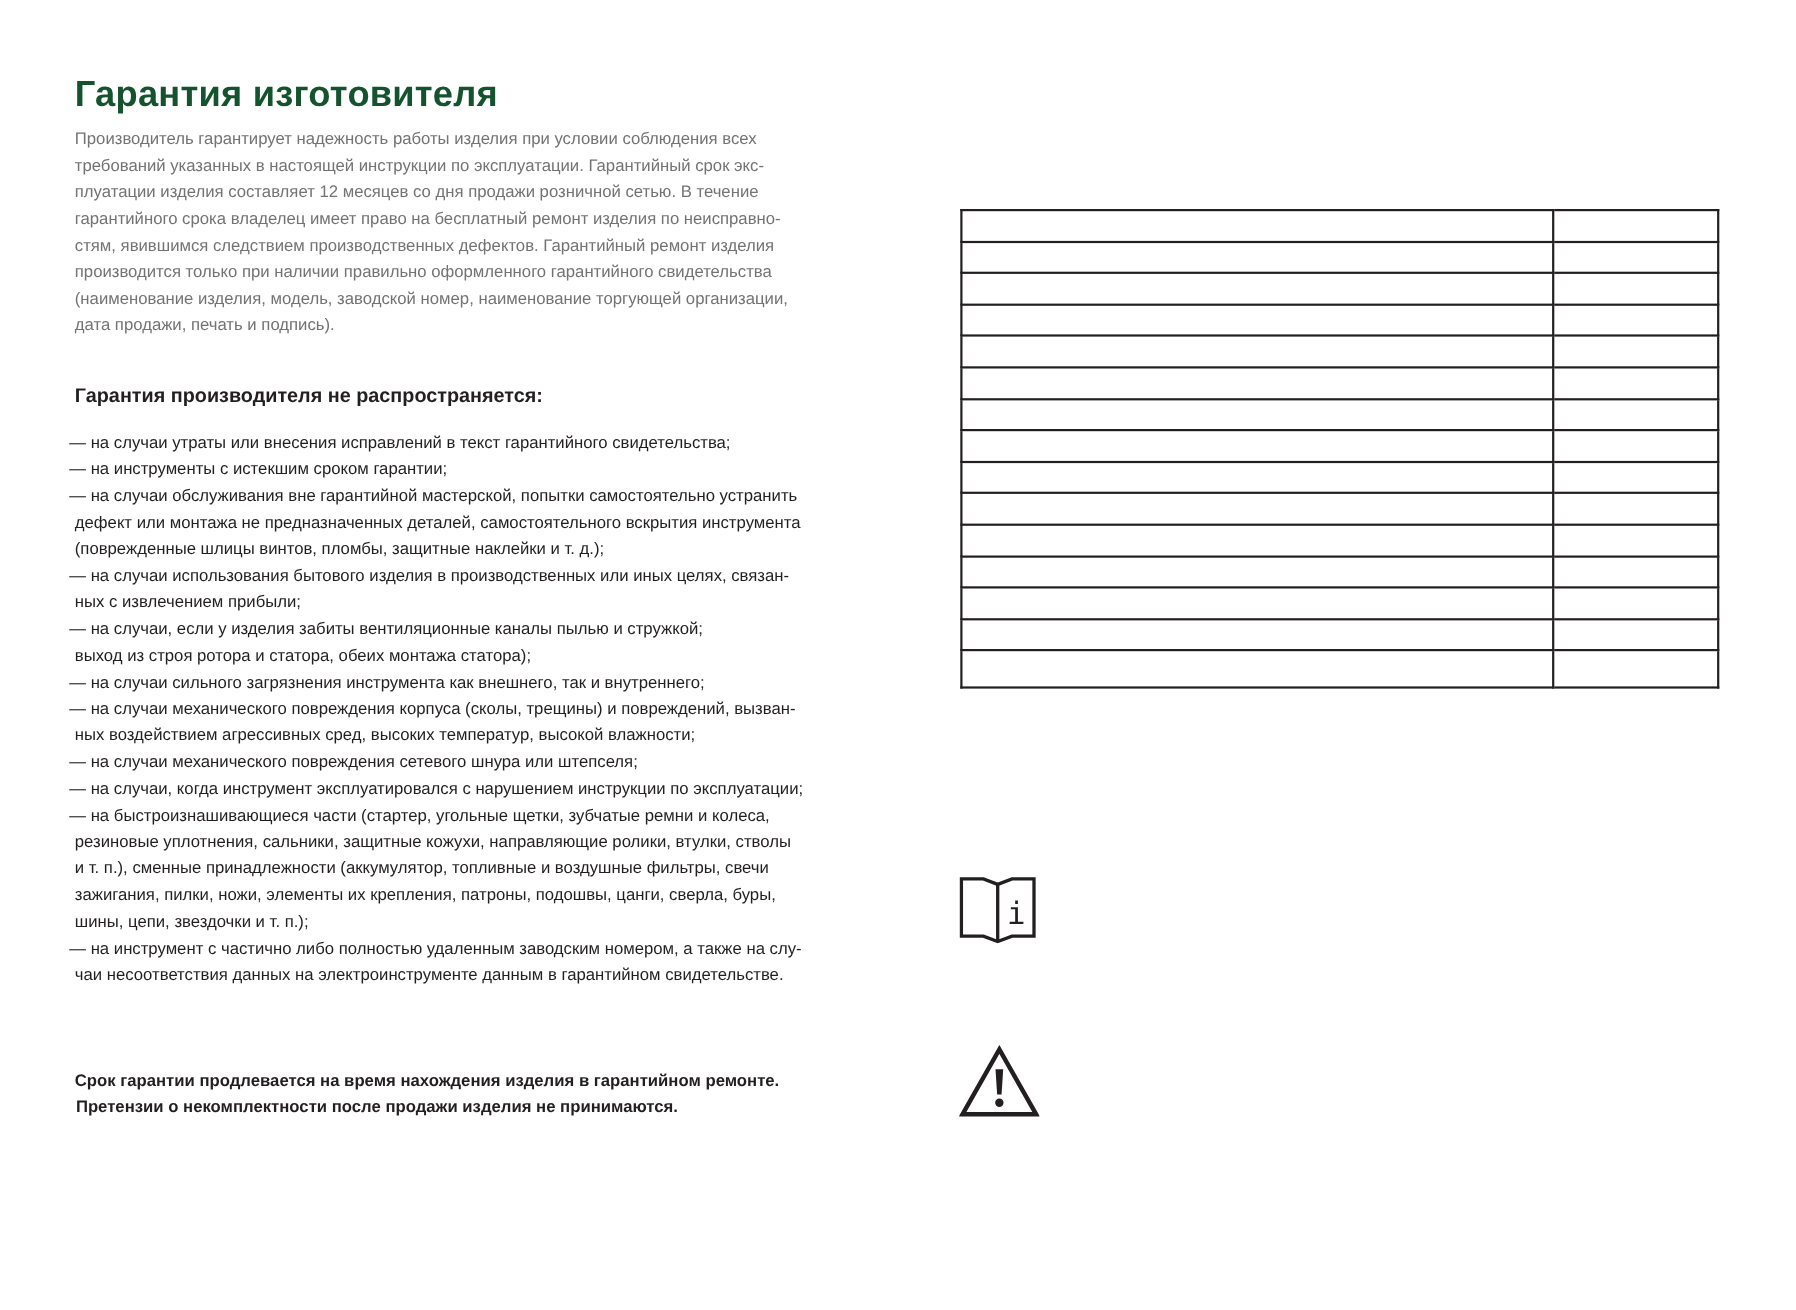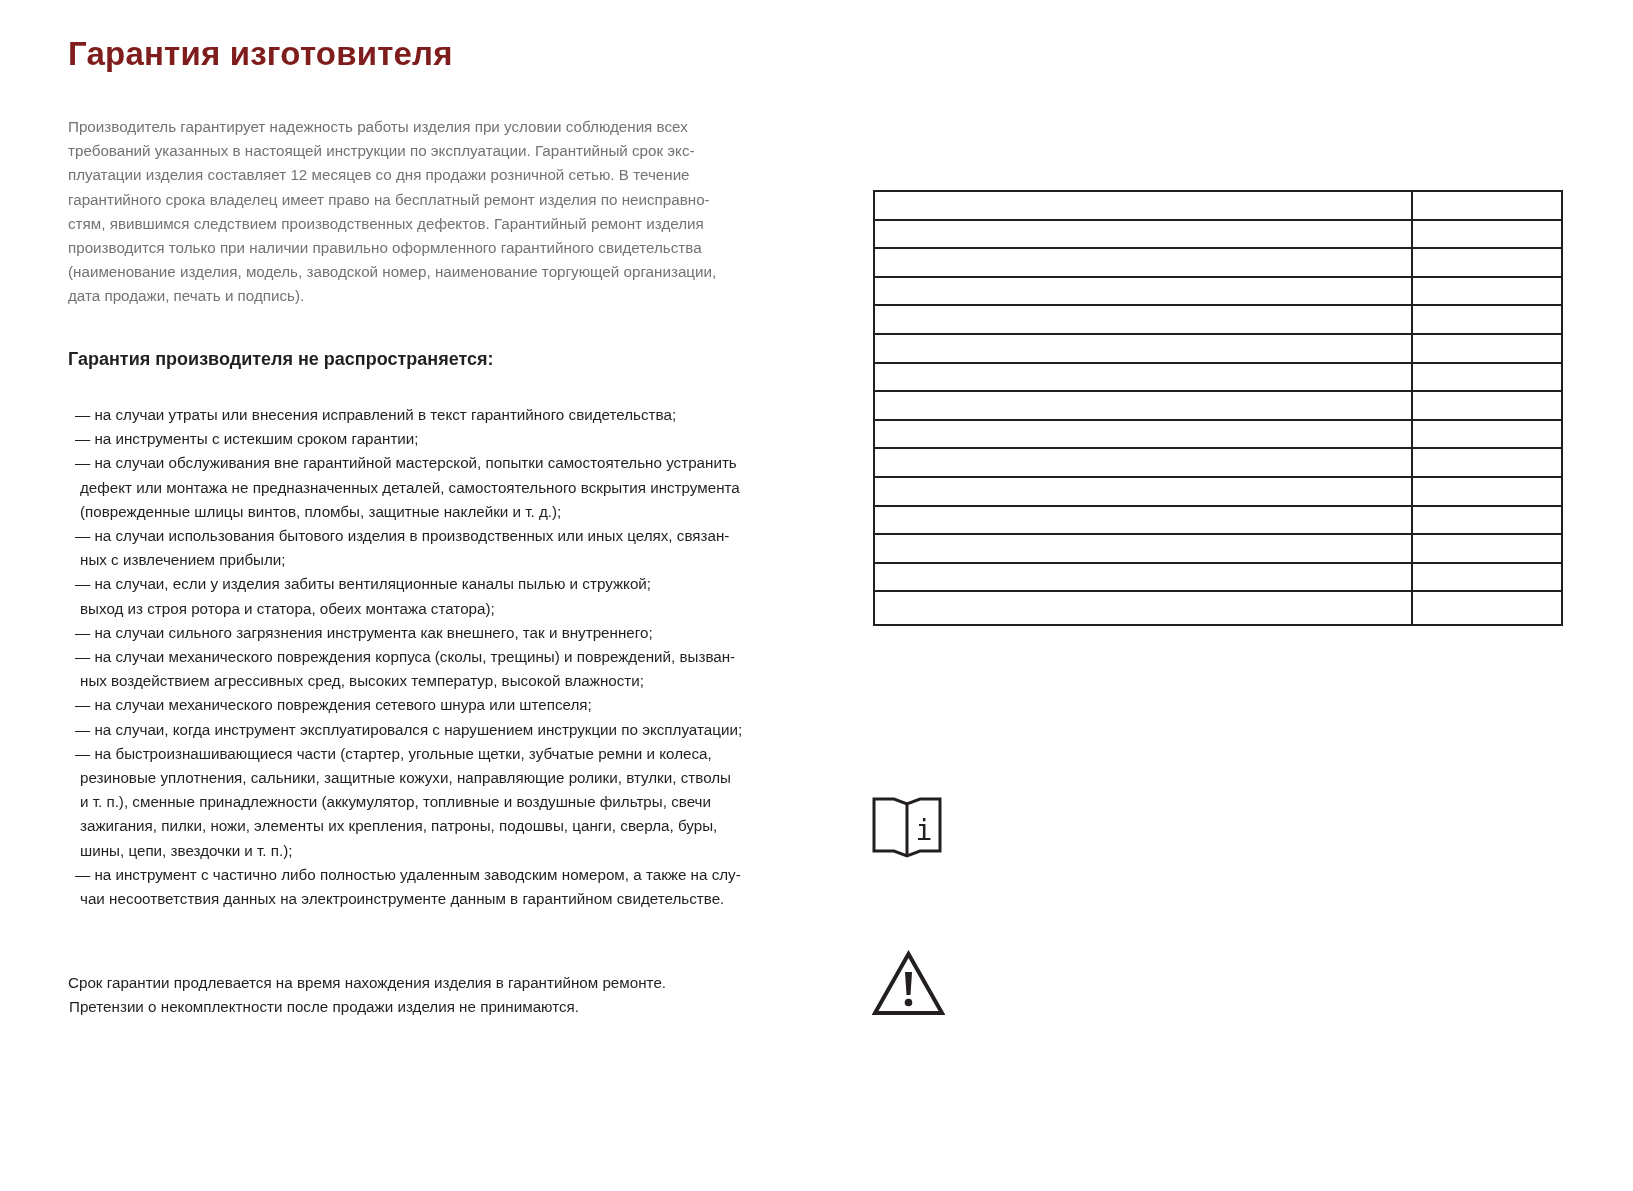--- a/index.html
+++ b/index.html
@@ -1,30 +1,30 @@
 <!DOCTYPE html>
 <html><head>
 <meta charset="utf-8">
 <style>
   html, body { margin: 0; padding: 0; background: #ffffff; }
   body { width: 1633px; height: 1191px; position: relative; overflow: hidden;
          font-family: "Liberation Sans", "DejaVu Sans", sans-serif; color: #231f20; }
-  .page-title { position: absolute; left: 68px; top: 35px; margin: 0;
-                font-size: 33px; font-weight: bold; letter-spacing: 0.2px; color: #7f1d1d; }
+  .page-title { position: absolute; left: 68px; top: 66px; margin: 0;
+                font-size: 33px; font-weight: bold; letter-spacing: 0.2px; color: #14532d; }
   .intro { position: absolute; left: 68px; top: 115px; width: 700px; margin: 0;
            font-size: 15.2px; line-height: 24.2px; color: #737373; }
   .intro span { display: block; white-space: nowrap; }
   .section-title { position: absolute; left: 68px; top: 349px; margin: 0;
                    font-size: 18px; font-weight: bold; color: #231f20; }
-  .exclusions { position: absolute; left: 63px; top: 391px; width: 720px; margin: 12px; padding: 0; list-style: none;
+  .exclusions { position: absolute; left: 63px; top: 391px; width: 720px; margin: 0; padding: 0; list-style: none;
                 font-size: 15.2px; line-height: 24.2px; color: #231f20; }
   .exclusions li span { display: block; white-space: nowrap; }
   .exclusions li span.cont { padding-left: 5px; }
   .notes { position: absolute; left: 68px; top: 971px; margin: 0;
-           font-size: 15.2px; line-height: 24.2px; font-weight: normal; color: #231f20; }
+           font-size: 15.2px; line-height: 24.2px; font-weight: bold; color: #231f20; }
   .notes span { display: block; white-space: nowrap; }
   .notes span + span { padding-left: 1px; }
 
   .record-table { position: absolute; left: 873px; top: 190px; width: 690px;
                   border-collapse: collapse; border: 2px solid #231f20; }
   .record-table td { border: 2px solid #231f20; height: 26.6px; padding: 0; }
   .record-table tr.last td { height: 32px; }
   .record-table td.c1 { width: 538px; }
   .record-table td.c2 { width: 148px; }
 

